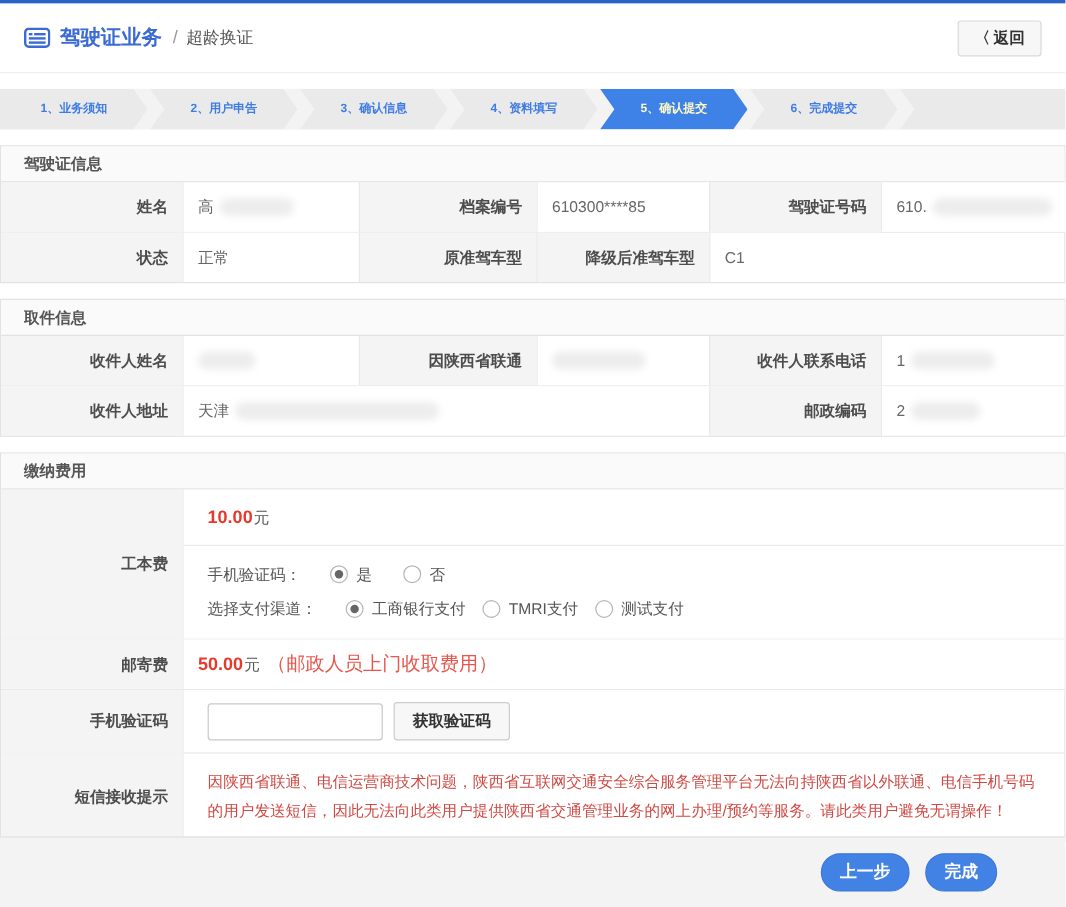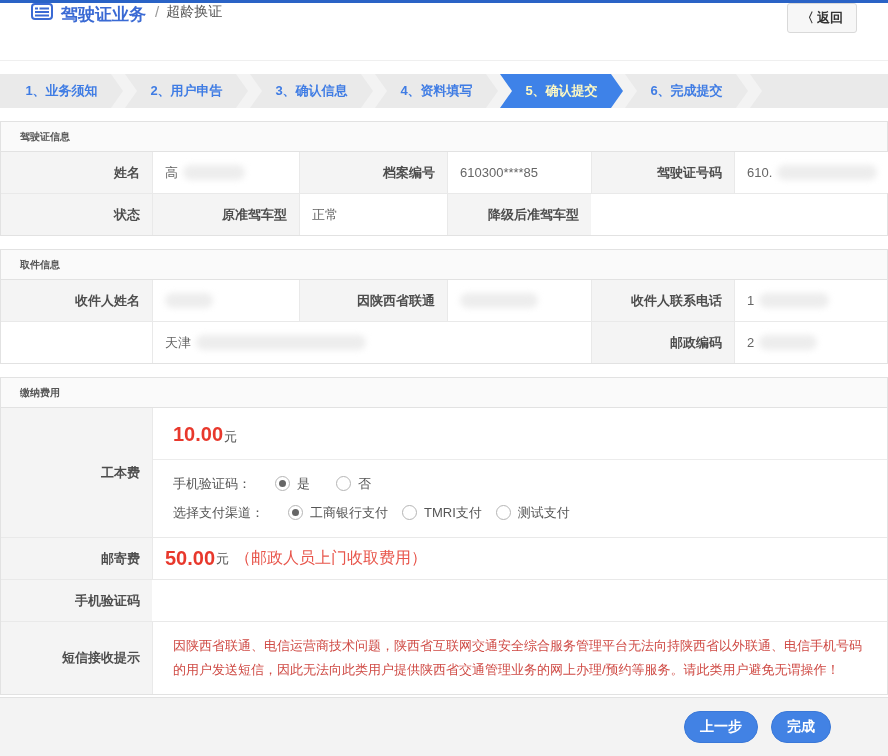--- a/index.html
+++ b/index.html
@@ -9,22 +9,22 @@
     background: #fff;
     font-family: "Liberation Sans", "DejaVu Sans", sans-serif;
     position: relative;
     overflow: hidden;
   }
   .topbar { height: 3px; background: #2a63c6; }
 
   
   .header {
     height: 58px;
-    display: flex; align-items: flex-start;
-    padding: 0 31px;
+    display: flex; align-items: center;
+    padding: 0 20px;
     border-bottom: 1px solid #efefef;
     background: #fff;
   }
   .title-icon { width: 22px; height: 17px; margin-right: 8px; flex: 0 0 auto; }
   .page-title { font-size: 17px; font-weight: bold; color: #3a6ad4; }
   .crumb-sep { color: #999; font-size: 15px; margin: 0 7px 0 9px; }
   .page-subtitle { font-size: 14px; color: #555; }
   .back-btn {
     margin-left: auto;
     background: #f7f7f7;
@@ -42,21 +42,21 @@
     margin-top: 13px;
     height: 34px;
     background: #f3f3f3;
     display: flex;
     overflow: hidden;
   }
   .step {
     width: 123px;
     line-height: 34px;
     text-align: center;
-    font-size: 13px; font-weight: bold;
+    font-size: 10px; font-weight: bold;
     color: #3f7ce4;
     background: #eaeaea;
     clip-path: polygon(0 0, calc(100% - 12px) 0, 100% 50%, calc(100% - 12px) 100%, 0 100%, 12px 50%);
     margin-left: 2px;
     cursor: default;
   }
   .step:first-child {
     margin-left: 0;
     clip-path: polygon(0 0, calc(100% - 12px) 0, 100% 50%, calc(100% - 12px) 100%, 0 100%);
   }
@@ -67,21 +67,21 @@
     background: #eaeaea;
     clip-path: polygon(0 0, 100% 0, 100% 100%, 0 100%, 12px 50%);
   }
 
   
   .section { margin-top: 13px; border: 1px solid #e2e2e2; background: #fff; }
   .section-header {
     height: 30px; line-height: 29px;
     padding: 0 19px;
     background: #fafafa;
-    font-size: 10px; font-weight: bold; color: #555;
+    font-size: 13px; font-weight: bold; color: #555;
     border-bottom: 1px solid #e2e2e2;
   }
   .grid6 { display: grid; grid-template-columns: 151px 147px 148px 144px 143px 1fr; }
   .grid2 { display: grid; grid-template-columns: 151px 1fr; }
   .row + .row { border-top: 1px solid #e9e9e9; }
   .cell { min-height: 41px; font-size: 13px; }
   .lbl {
     background: #f4f4f4;
     font-weight: bold; color: #4d4d4d;
     display: flex; align-items: center; justify-content: flex-end;
@@ -102,21 +102,21 @@
     display: inline-block;
     height: 15px;
     border-radius: 8px;
     background: #ededed;
     filter: blur(3px);
     margin-left: 5px;
     vertical-align: middle;
   }
 
   
-  .fee-amount { color: #e8382c; font-weight: bold; font-size: 20px; }
+  .fee-amount { color: #e8382c; font-weight: bold; font-size: 15px; }
   .fee-unit { color: #555; font-size: 13px; margin-left: 1px; }
   .fee-note { color: #e8564c; font-size: 16px; margin-left: 6px; }
   .fee-content { border-left: 1px solid #e9e9e9; background: #fff; }
   .fee-line { padding: 15px 20px 13px; border-bottom: 1px solid #ececec; }
   .pay-opts { padding: 9px 20px 10px; }
   .opt-line { line-height: 29px; font-size: 13px; color: #555; display: flex; align-items: center; }
   .opt-label { margin-right: 10px; }
   .radio {
     width: 15px; height: 15px;
     border: 1px solid #b5b5b5; border-radius: 50%;
@@ -219,25 +219,28 @@
         <span>610300****85</span>
       </div>
     <div class="cell lbl">驾驶证号码</div>
     <div class="cell val">
         <span>610.</span>
         <span class="redact" style="width:100px"></span>
       </div>
   </div>
   <div class="grid6 row">
     <div class="cell lbl">状态</div>
+    <div class="cell val">
+        <span>正常</span>
+      </div>
     <div class="cell lbl">原准驾车型</div>
-    <div class="cell val">
-        <span>正常</span>
-      </div>
     <div class="cell lbl">降级后准驾车型</div>
+    <div class="cell val">
+        <span>C1</span>
+      </div>
   </div>
 </div>
 
 <div class="section">
   <div class="section-header">取件信息</div>
   <div class="grid6 row">
     <div class="cell lbl">收件人姓名</div>
     <div class="cell val">
         <span></span>
         <span class="redact" style="width:48px;margin-left:0"></span>
@@ -247,20 +250,21 @@
         <span></span>
         <span class="redact" style="width:78px;margin-left:0"></span>
       </div>
     <div class="cell lbl">收件人联系电话</div>
     <div class="cell val">
         <span>1</span>
         <span class="redact" style="width:70px"></span>
       </div>
   </div>
   <div class="grid6 row">
+    <div class="cell lbl">收件人地址</div>
     <div class="cell val span3">
         <span>天津</span>
         <span class="redact" style="width:170px"></span>
       </div>
     <div class="cell lbl">邮政编码</div>
     <div class="cell val">
         <span>2</span>
         <span class="redact" style="width:58px"></span>
       </div>
   </div>
@@ -300,20 +304,24 @@
     <div class="cell lbl">邮寄费</div>
     <div class="cell val">
       <span class="fee-amount">50.00</span>
         <span class="fee-unit">元</span>
       <span class="fee-note">（邮政人员上门收取费用）</span>
     </div>
   </div>
 
   <div class="grid2 row code-row">
     <div class="cell lbl">手机验证码</div>
+    <div class="val-area">
+      <input class="code-input" type="text" value="" style="">
+      <button class="code-btn">获取验证码</button>
+    </div>
   </div>
 
   <div class="grid2 row">
     <div class="cell lbl">短信接收提示</div>
     <div class="sms-tip">因陕西省联通、电信运营商技术问题，陕西省互联网交通安全综合服务管理平台无法向持陕西省以外联通、电信手机号码的用户发送短信，因此无法向此类用户提供陕西省交通管理业务的网上办理/预约等服务。请此类用户避免无谓操作！</div>
   </div>
 </div>
 
 <div class="footer">
   <button class="btn-primary">上一步</button>

